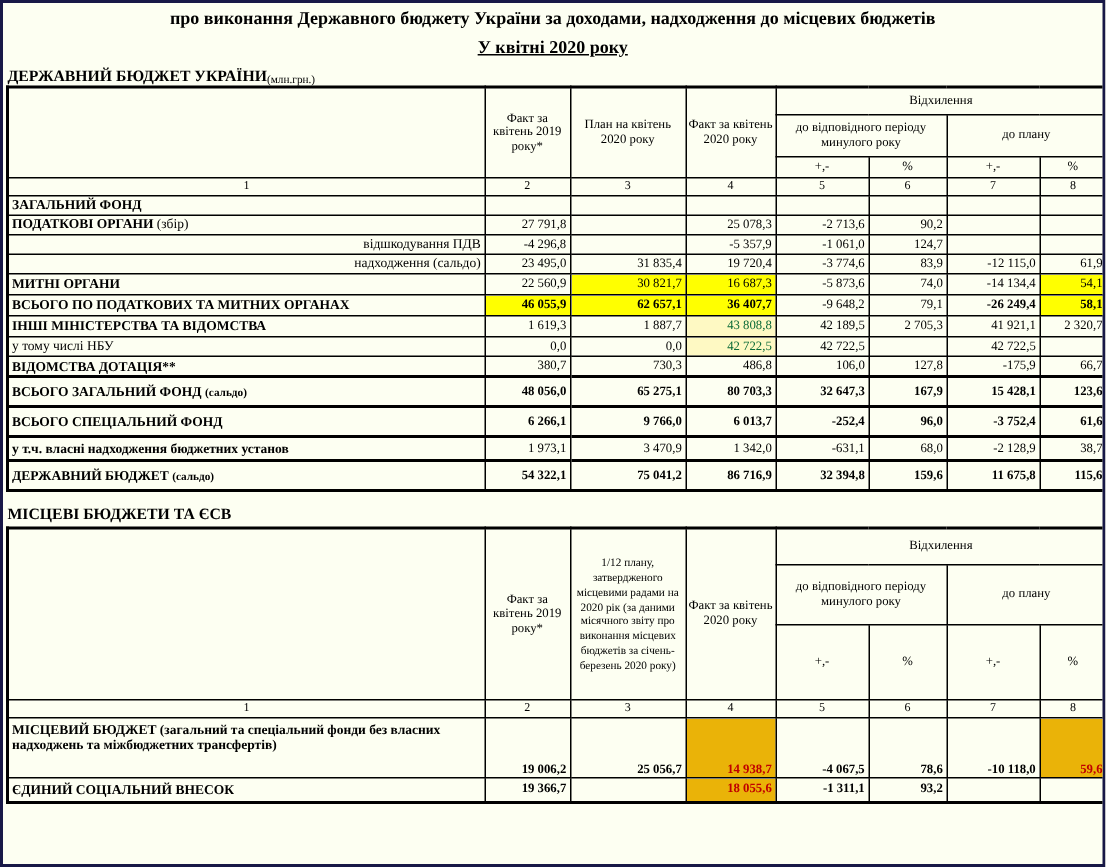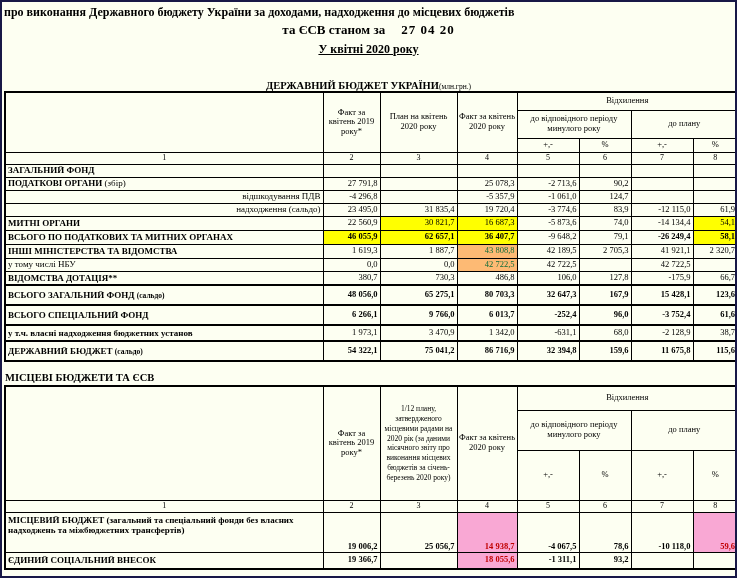--- a/index.html
+++ b/index.html
@@ -1,58 +1,57 @@
 <!DOCTYPE html>
 <html><head>
 <meta charset="utf-8">
 <style>
   * { margin:0; padding:0; box-sizing:border-box; }
   html,body { width:737px; height:578px; }
   body { background:#fdfff2; font-family:"Liberation Serif","DejaVu Serif",serif; color:#000; }
   .page { width:737px; height:578px; border:2px solid #181847; background:#fdfff2; padding:0 2px; overflow:hidden; }
   .t1 { text-align:center; font-weight:bold; font-size:14px; margin-top:5px; }
-  .t2 { font-weight:bold; font-size:12px; margin-top:3px; }
+  .t2 { text-align:center; font-weight:bold; font-size:12px; margin-top:3px; }
   .t3 { text-align:center; font-weight:bold; font-size:13px; margin-top:2px; }
   .t3 .date { margin-left:16px; letter-spacing:1px; }
   .t4 { text-align:center; font-weight:bold; font-size:12px; text-decoration:underline; margin-top:4px; }
-  .secrow { display:flex; justify-content:center; align-items:flex-end; margin-top:23px; padding:0 1px; }
+  .secrow { display:flex; justify-content:flex-start; align-items:flex-end; margin-top:7px; padding:0 1px; }
   .sec { font-weight:bold; font-size:10.5px; }
   .units { font-size:7.5px; }
   table.grid { width:733px; border-collapse:collapse; table-layout:fixed; border:2px solid #000; }
   td { border:1px solid #000; font-size:8.5px; line-height:1.15; padding:0 2px; overflow:hidden; vertical-align:middle; }
   td.hc { text-align:center; padding:1px 1px; }
   td.longh { font-size:7.5px; line-height:1.3; text-align:center; padding:0 1px; }
   td.cn { text-align:center; font-size:8px; }
   td.num { text-align:right; white-space:nowrap; }
   td.lbl { font-size:9px;margin-top:24px; }
   .b  { font-weight:bold; }
   .bi { font-weight:bold; }
   .rt { text-align:right; }
   .sm { font-size:7.5px; }
   .y  { background:#ffff00; }
-  .g  { background:#fdba74; color:#0b6b38; }
-  .r  { background:#f9a8d4; color:#c00000; }
+  .g  { background:#fef9c3; color:#0b6b38; }
+  .r  { background:#eab308; color:#c00000; }
   .reg { font-weight:normal; }
   tr.bt2 td { border-top-width:2px; }
   tr.rh13 td{ height:13px; } tr.rh14 td{ height:14px; } tr.rh16 td{ height:16px; }
   tr.rh20 td{ height:20px; } tr.rh12 td{ height:12px; }
   tr.h1a td{ height:18px; } tr.h1b td{ height:28px; } tr.h1c td{ height:14px; }
   tr.h2a td{ height:24px; } tr.h2b td{ height:40px; } tr.h2c td{ height:50px; }
   tr.locrow td { height:40px; vertical-align:bottom;font-family:Liberation Serif, serif; }
   tr.locrow td.lbl { vertical-align:top; padding-top:2px; }
   tr.esvrow td { height:17px; }
   .sec2row { margin-top:5px; padding:0 1px; }
 </style>
 </head>
 <body>
 
 <div class="page">
 
   <div class="t2">про виконання Державного бюджету України за доходами, надходження до місцевих бюджетів</div>
-  <div class="t3"><span>та ЄСВ станом за</span><span class="date">27 04 20</span></div>
   <div class="t4">У квітні 2020 року</div>
 
   <div class="secrow">
     <span class="sec">ДЕРЖАВНИЙ БЮДЖЕТ УКРАЇНИ</span>
     <span class="units">(млн.грн.)</span>
   </div>
 
   <table class="grid">
     <colgroup>
       <col style="width:318px">

